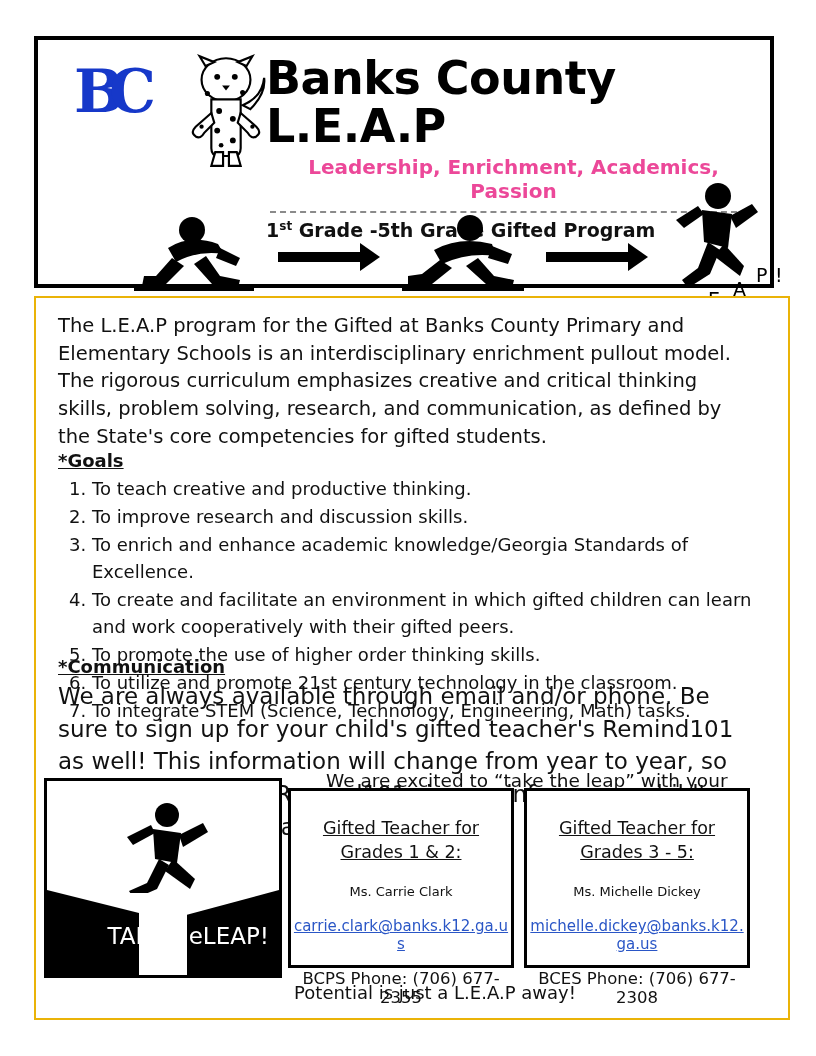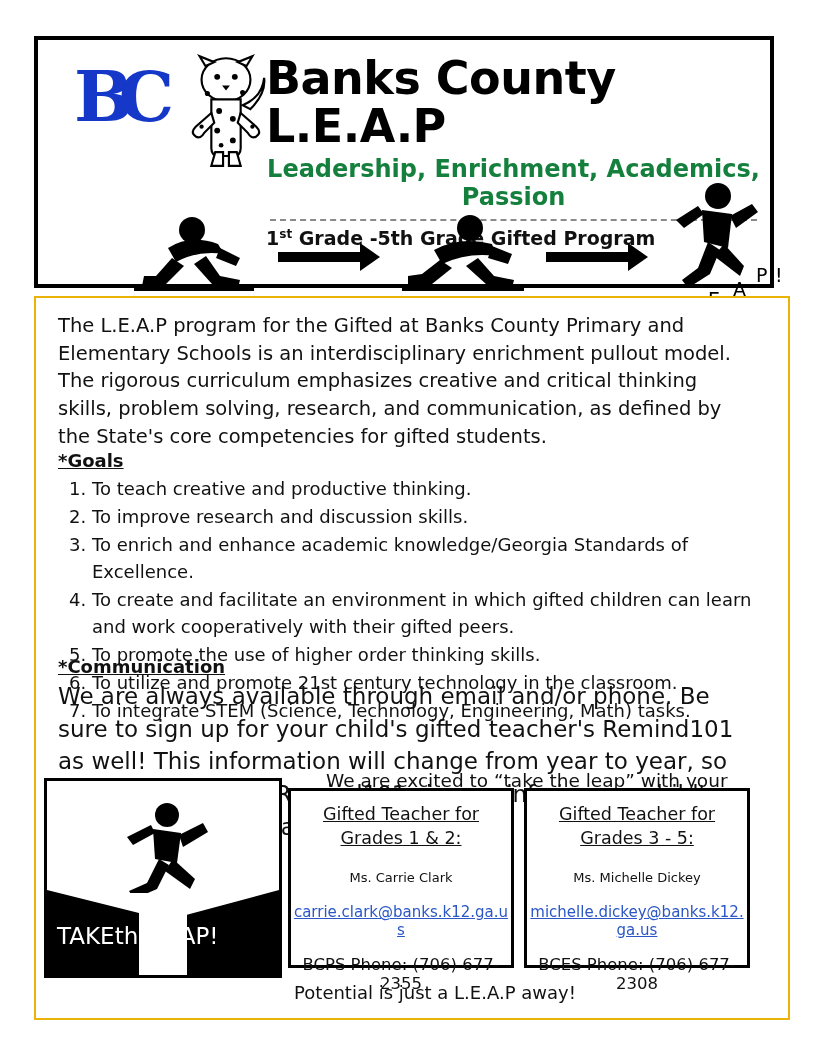--- a/index.html
+++ b/index.html
@@ -39,21 +39,21 @@
     top: 12px;
     width: 190px;
     height: 110px;
   }
   .bc-mono {
     position: absolute;
     left: 0px;
     top: 10px;
     font-family: "DejaVu Serif", serif;
     font-weight: bold;
-    font-size: 70px;
+    font-size: 59px;
     color: #1638c9;
     letter-spacing: -16px;
     line-height: 1;
   }
   .leopard {
     position: absolute;
     left: 108px;
     top: 2px;
     width: 88px;
     height: 118px;
@@ -68,24 +68,24 @@
   }
   .main-title {
     font-family: "DejaVu Sans", sans-serif;
     font-size: 46px;
     line-height: 1.05;
     letter-spacing: -0.5px;
     color: #000;
   }
   .subtitle {
     font-family: "DejaVu Sans", sans-serif;
-    font-size: 24px;
+    font-size: 20px;
     text-align: center;
     margin-top: 4px;
-    color: #15803d;
+    color: #ec4899;
   }
   .dash-rule {
     border-top: 2px dashed #8a8a8a;
     margin: 8px 4px 6px 4px;
   }
   .grade-line {
     font-size: 19px;
     text-align: left;
     color: #111;
   }
@@ -201,39 +201,39 @@
     position: absolute;
     bottom: 0;
     background: #000;
   }
   .leap-words {
     position: absolute;
     bottom: 26px;
     left: 0;
     width: 100%;
     display: flex;
-    justify-content: flex-start;
+    justify-content: flex-end;
     padding: 0 10px;
     box-sizing: border-box;
     font-size: 23px;
     color: #fff;
     z-index: 3;
   }
   .leap-words .mid { color: #fff; }
 
   
   .card {
     position: absolute;
     top: 490px;
     width: 226px;
     height: 180px;
     border: 3px solid #000;
     box-sizing: border-box;
     text-align: center;
-    padding-top: 12px;
+    padding-top: 26px;
     background: #fff;
   }
   .card.left { left: 252px; }
   .card.right { left: 488px; }
   .card-title {
     font-size: 17.5px;
     text-decoration: underline;
     line-height: 1.35;
     color: #111;
   }

